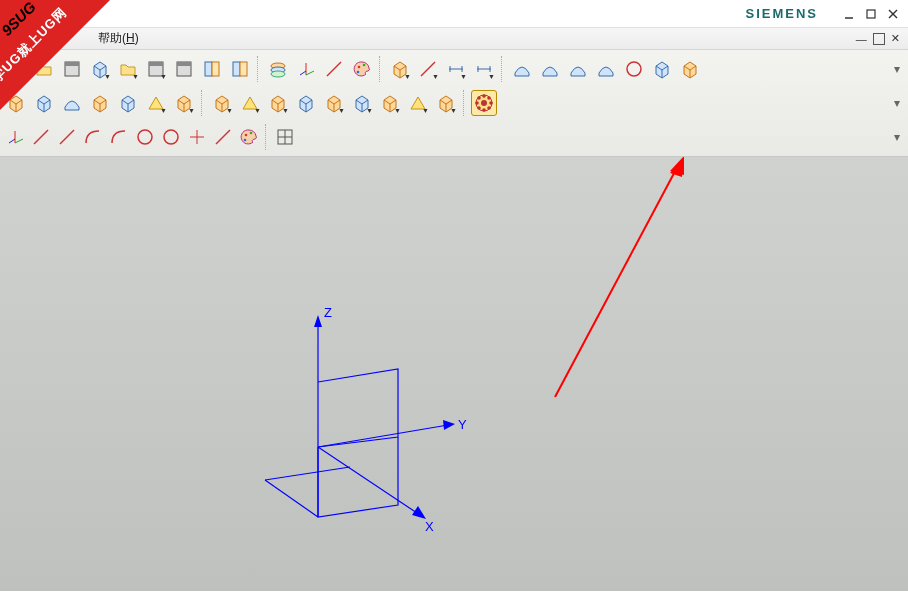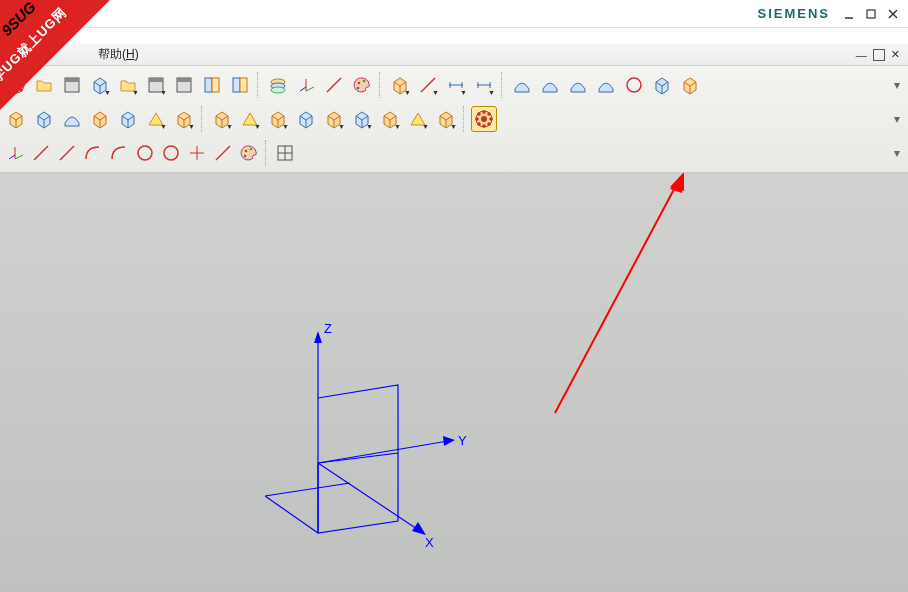--- a/index.html
+++ b/index.html
@@ -1,20 +1,20 @@
 <!DOCTYPE html>
 <html><head>
 <meta charset="utf-8">
 <style>
 * { box-sizing: border-box; margin: 0; padding: 0; }
 body { font-family: "Microsoft YaHei", Arial, sans-serif; font-size: 12px; background: #fff; overflow: hidden; width: 908px; height: 592px; position: relative; }
 .titlebar { height: 28px; background: #fff; display: flex; align-items: center; justify-content: flex-end; padding-right: 6px; border-bottom: 1px solid #e0e0e0; }
-.titlebar .brand { letter-spacing: 2px; color: #1a6b6b; font-weight: bold; font-size: 13px; margin-right: 6px; font-family: Arial, sans-serif; }
+.titlebar .brand { letter-spacing: 2px; color: #1a6b6b; font-weight: bold; font-size: 13px; margin-right: 18px; font-family: Arial, sans-serif; }
 .titlebar .winbtn { width: 18px; height: 16px; display: flex; align-items: center; justify-content: center; margin-left: 4px; cursor: pointer; }
-.menubar { height: 22px; background: linear-gradient(#f6f6f6,#ececec); display: flex; align-items: center; padding-left: 90px; border-bottom: 1px solid #d4d4d4; position: relative; margin-top: 16px; }
+.menubar { height: 22px; background: linear-gradient(#f6f6f6,#ececec); display: flex; align-items: center; padding-left: 90px; border-bottom: 1px solid #d4d4d4; position: relative; }
 .menubar .menu-item { padding: 2px 8px; cursor: pointer; color: #222; }
 .menubar .menu-item u { text-decoration: underline; }
 .menubar .right-ctrl { margin-left: auto; display: flex; align-items: center; gap: 6px; padding-right: 8px; }
 .menubar .sqbtn { width: 12px; height: 12px; border: 1px solid #555; cursor: pointer; }
 .toolbar { display: flex; flex-wrap: wrap; background: linear-gradient(#f3f3f0,#e9e9e6); border-bottom: 1px solid #c8c8c8; padding: 2px 2px; }
 .tool-row { display: flex; align-items: center; width: 100%; min-height: 34px; }
 .tb-icon { width: 26px; height: 26px; margin: 2px 1px; display: flex; align-items: center; justify-content: center; border: 1px solid transparent; border-radius: 3px; cursor: pointer; position: relative; }
 .tb-icon.highlight { border: 1px solid #b68b00; background: #ffe9a8; }
 .tb-sep { width: 4px; height: 26px; margin: 0 3px; border-left: 1px dotted #aaa; }
 .tb-drop { font-size: 7px; color: #333; position: absolute; right: 1px; bottom: 1px; }

